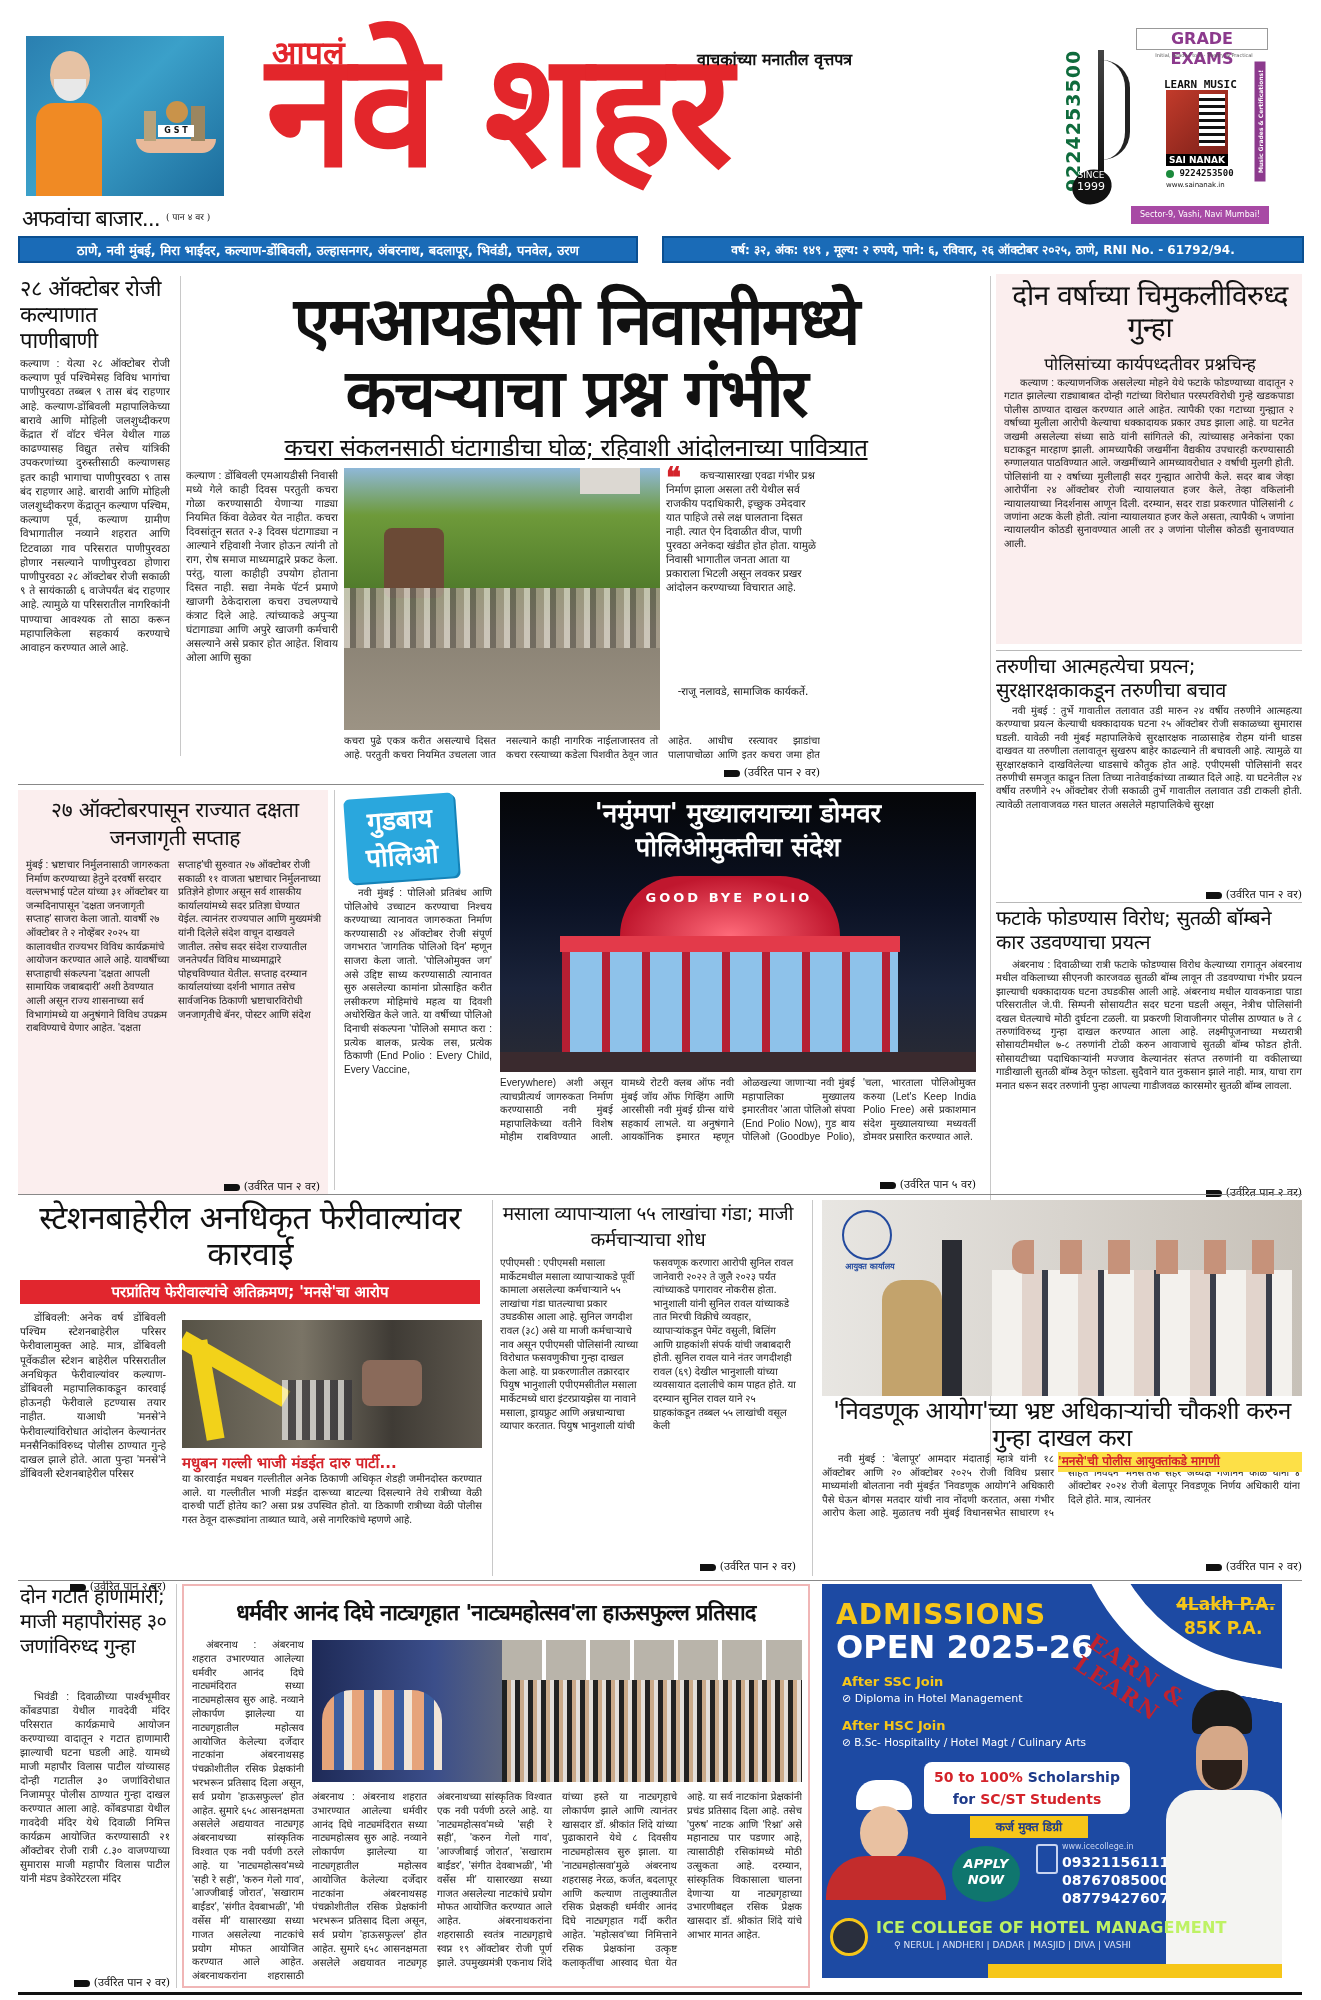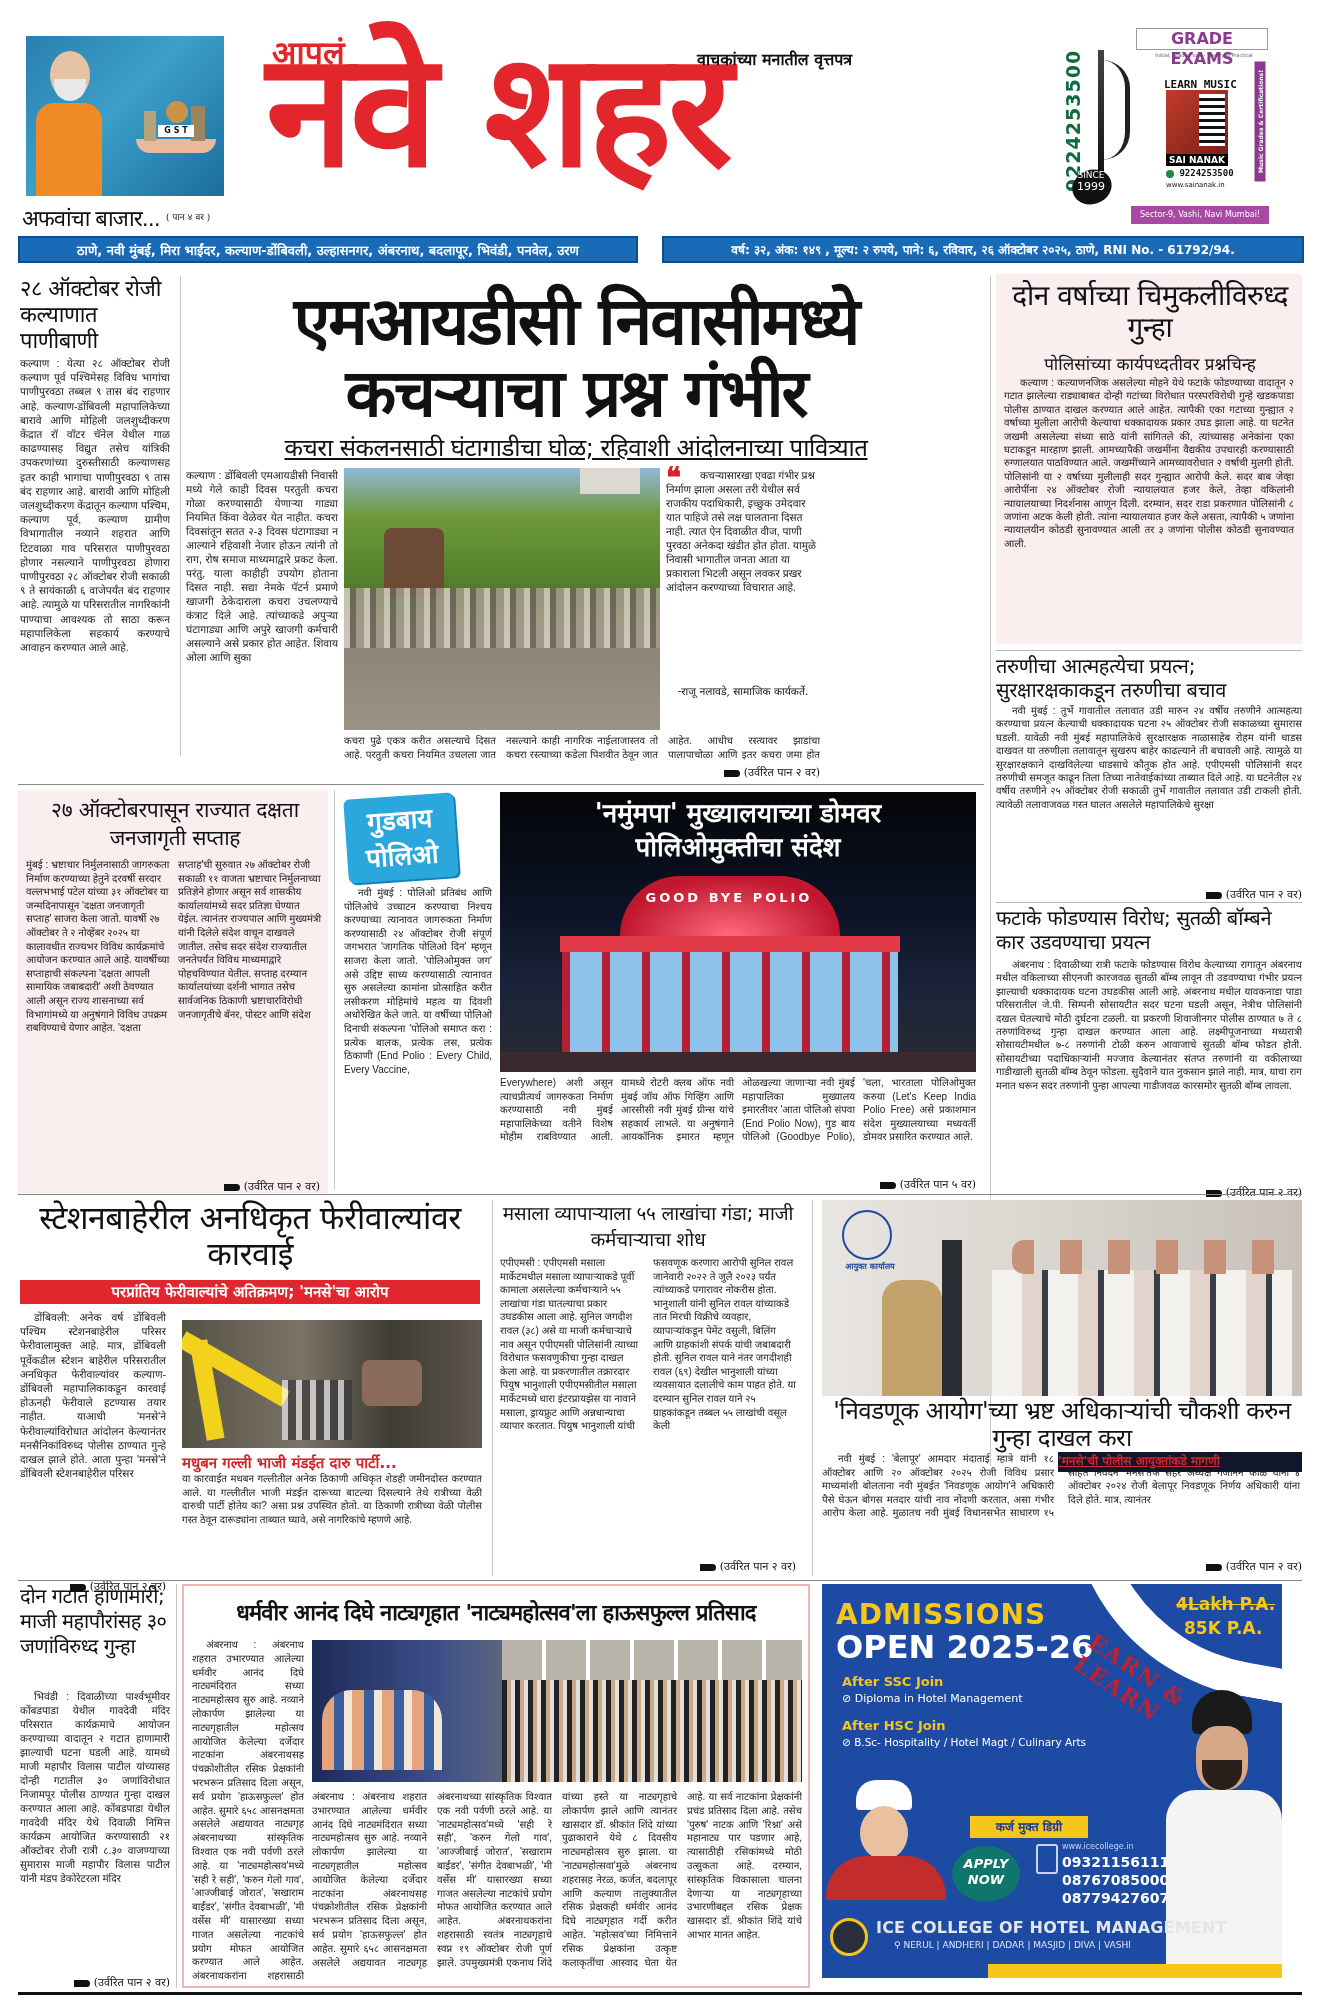--- a/index.html
+++ b/index.html
@@ -155,21 +155,21 @@
 <div class="photo" style="left:822px;top:1200px;width:480px;height:196px;background:linear-gradient(90deg,#e8e6e2 0%,#d8d4ce 50%,#c7c1b8 100%)">
   <div style="position:absolute;left:18px;top:60px;width:60px;font:bold 8px 'DejaVu Sans',sans-serif;color:#234a9e;text-align:center">आयुक्त कार्यालय</div>
   <div style="position:absolute;left:20px;top:10px;width:50px;height:50px;border:2px solid #234a9e;border-radius:50%"></div>
   <div style="position:absolute;left:60px;top:80px;width:60px;height:116px;background:#c3a36c;border-radius:20px 20px 0 0"></div>
   <div style="position:absolute;left:120px;top:40px;width:20px;height:156px;background:#2a2c33"></div>
   <div style="position:absolute;left:170px;top:70px;width:300px;height:126px;background:repeating-linear-gradient(90deg,#f3f1ed 0 30px,#e2d4cc 30px 50px,#3a3e4a 50px 56px)"></div>
   <div style="position:absolute;left:190px;top:40px;width:280px;height:34px;background:repeating-linear-gradient(90deg,#c6927a 0 22px,transparent 22px 48px);border-radius:12px"></div>
 </div>
 <div class="abs h-light center" style="left:822px;top:1398px;width:480px;font-size:24px;line-height:27px;letter-spacing:-0.5px">'निवडणूक आयोग'च्या भ्रष्ट अधिकाऱ्यांची चौकशी करुन गुन्हा दाखल करा</div>
 <div class="abs body-text" style="left:822px;top:1452px;width:478px;height:104px;overflow:hidden;font-size:10px;line-height:13.6px;column-count:2;column-gap:14px;text-indent:16px">नवी मुंबई : 'बेलापूर' आमदार मंदाताई म्हात्रे यांनी १८ ऑक्टोबर आणि २० ऑक्टोबर २०२५ रोजी विविध प्रसार माध्यमांशी बोलताना नवी मुंबईत 'निवडणूक आयोग'ने अधिकारी पैसे घेऊन बोगस मतदार यांची नाव नोंदणी करतात, असा गंभीर आरोप केला आहे. मुळातच नवी मुंबई विधानसभेत साधारण १५ हजार दुबार नावे आणि १८ हजार बोगस नावे असल्याचे पुराव्या सहित निवेदन 'मनसे'तर्फे सहर अध्यक्ष गजानन काळे यांनी ४ ऑक्टोबर २०२४ रोजी बेलापूर निवडणूक निर्णय अधिकारी यांना दिले होते. मात्र, त्यानंतर</div>
-<div class="abs h-sans" style="left:1058px;top:1452px;width:244px;height:20px;background:#0f172a;font-size:12px;color:#d4232a;text-decoration:underline">'मनसे'ची पोलीस आयुक्तांकडे मागणी</div>
+<div class="abs h-sans" style="left:1058px;top:1452px;width:244px;height:20px;background:#fde047;font-size:12px;color:#d4232a;text-decoration:underline">'मनसे'ची पोलीस आयुक्तांकडे मागणी</div>
 <div class="abs contd" style="left:1180px;top:1558px;width:122px"><span class="arr"></span><span>(उर्वरित पान २ वर)</span></div>
 
 <div class="hrule" style="left:18px;top:1580px;width:1284px;background:#888"></div>
 
 <div class="abs h-light" style="left:20px;top:1584px;width:150px;font-size:20px;line-height:25px;letter-spacing:-0.5px">दोन गटात हाणामारी; माजी महापौरांसह ३० जणांविरुध्द गुन्हा</div>
 <div class="abs body-text" style="left:20px;top:1690px;width:150px;height:280px;overflow:hidden;font-size:10.3px;line-height:14px;text-indent:14px">भिवंडी : दिवाळीच्या पार्श्वभूमीवर कोंबडपाडा येथील गावदेवी मंदिर परिसरात कार्यक्रमाचे आयोजन करण्याच्या वादातून २ गटात हाणामारी झाल्याची घटना घडली आहे. यामध्ये माजी महापौर विलास पाटील यांच्यासह दोन्ही गटातील ३० जणांविरोधात निजामपूर पोलीस ठाण्यात गुन्हा दाखल करण्यात आला आहे. कोंबडपाडा येथील गावदेवी मंदिर येथे दिवाळी निमित्त कार्यक्रम आयोजित करण्यासाठी २१ ऑक्टोबर रोजी रात्री ८.३० वाजण्याच्या सुमारास माजी महापौर विलास पाटील यांनी मंडप डेकोरेटरला मंदिर</div>
 <div class="abs contd" style="left:46px;top:1974px;width:124px"><span class="arr"></span><span>(उर्वरित पान २ वर)</span></div>
 <div class="vrule" style="left:176px;top:1584px;height:404px"></div>
 
 <div class="abs" style="left:182px;top:1584px;width:628px;height:404px;border:2px solid #f0b6b6"></div>
@@ -186,37 +186,41 @@
   <div style="position:absolute;left:14px;top:14px;font:bold 28px 'DejaVu Sans',sans-serif;color:#f6c619;letter-spacing:1px">ADMISSIONS</div>
   <div style="position:absolute;left:14px;top:44px;font:bold 32px 'DejaVu Sans',sans-serif;color:#fff">OPEN 2025-26</div>
   <div style="position:absolute;left:230px;top:-110px;width:260px;height:210px;border-radius:0 0 0 230px;border-left:34px solid #fff;border-bottom:34px solid #fff;transform:rotate(10deg)"></div>
   <div style="position:absolute;left:262px;top:40px;font:bold 22px 'DejaVu Serif',serif;color:#c0232f;transform:rotate(34deg);transform-origin:left;letter-spacing:2px">EARN &amp; LEARN</div>
   <div style="position:absolute;left:354px;top:10px;font:bold 17px 'DejaVu Sans',sans-serif;color:#f6c619;text-decoration:line-through">4Lakh P.A.</div>
   <div style="position:absolute;left:362px;top:34px;font:bold 17px 'DejaVu Sans',sans-serif;color:#f6c619">85K P.A.</div>
   <div style="position:absolute;left:20px;top:90px;font:bold 13px 'DejaVu Sans',sans-serif;color:#f6c619">After SSC Join</div>
   <div style="position:absolute;left:20px;top:108px;font:11px 'DejaVu Sans',sans-serif;color:#fff"><span>⊘ </span><span>Diploma in Hotel Management</span></div>
   <div style="position:absolute;left:20px;top:134px;font:bold 13px 'DejaVu Sans',sans-serif;color:#f6c619">After HSC Join</div>
   <div style="position:absolute;left:20px;top:152px;font:10.5px 'DejaVu Sans',sans-serif;color:#fff"><span>⊘ </span><span>B.Sc- Hospitality / Hotel Magt / Culinary Arts</span></div>
+  <div style="position:absolute;left:102px;top:178px;width:206px;height:52px;background:#fff;border-radius:8px;text-align:center;font:bold 14px 'DejaVu Sans',sans-serif;line-height:22px;padding-top:4px">
+    <span style="color:#d4232a">50 to 100%</span> <span style="color:#1d3a8a">Scholarship</span><br>
+    <span style="color:#1d3a8a">for</span> <span style="color:#d4232a">SC/ST Students</span>
+  </div>
   <div style="position:absolute;left:148px;top:232px;width:118px;height:22px;background:#f6c619;text-align:center;font:bold 12px 'DejaVu Sans',sans-serif;line-height:22px;color:#1d3a8a">कर्ज मुक्त डिग्री</div>
   <div style="position:absolute;left:4px;top:196px;width:120px;height:120px">
     <div style="position:absolute;left:30px;top:0;width:56px;height:30px;background:#fff;border-radius:20px 20px 4px 4px"></div>
     <div style="position:absolute;left:34px;top:26px;width:48px;height:54px;border-radius:50%;background:#e9c1a1"></div>
     <div style="position:absolute;left:0;top:76px;width:120px;height:44px;background:#c32c2c;border-radius:40px 40px 0 0"></div>
   </div>
   <div style="position:absolute;left:130px;top:262px;width:68px;height:56px;background:#0f766e;border-radius:50%;color:#fff;font:bold italic 13px 'DejaVu Sans',sans-serif;text-align:center;padding:10px 6px;line-height:16px">APPLY NOW</div>
   <div style="position:absolute;left:214px;top:260px;width:22px;height:30px;border:2px solid #c8d4f0;border-radius:3px"></div>
   <div style="position:absolute;left:240px;top:258px;font:8px 'DejaVu Sans',sans-serif;color:#c8d4f0">www.icecollege.in</div>
   <div style="position:absolute;left:240px;top:270px;font:bold 14px 'DejaVu Sans',sans-serif;color:#fff">09321156111</div>
   <div style="position:absolute;left:240px;top:288px;font:bold 14px 'DejaVu Sans',sans-serif;color:#fff">08767085000</div>
   <div style="position:absolute;left:240px;top:306px;font:bold 14px 'DejaVu Sans',sans-serif;color:#fff">08779427607</div>
   <div style="position:absolute;left:344px;top:106px;width:116px;height:288px">
     <div style="position:absolute;left:26px;top:0;width:60px;height:44px;background:#1a1a1a;border-radius:30px 30px 6px 6px"></div>
     <div style="position:absolute;left:30px;top:36px;width:52px;height:64px;border-radius:40%;background:#d6a888"></div>
     <div style="position:absolute;left:36px;top:70px;width:40px;height:30px;background:#2a1f1a;border-radius:0 0 20px 20px"></div>
     <div style="position:absolute;left:0;top:100px;width:116px;height:188px;background:#f4f4f2;border-radius:30px 30px 0 0"></div>
   </div>
   <div style="position:absolute;left:8px;top:334px;width:38px;height:38px;border-radius:50%;background:#2a2f3d;border:3px solid #f6c619"></div>
-  <div style="position:absolute;left:54px;top:334px;font:bold 16px 'DejaVu Sans',sans-serif;color:#e5e5e5;letter-spacing:0.2px">ICE COLLEGE OF HOTEL MANAGEMENT</div>
+  <div style="position:absolute;left:54px;top:334px;font:bold 16px 'DejaVu Sans',sans-serif;color:#bef264;letter-spacing:0.2px">ICE COLLEGE OF HOTEL MANAGEMENT</div>
   <div style="position:absolute;left:72px;top:356px;font:9px 'DejaVu Sans',sans-serif;color:#dfe6f6"><span>⚲ </span><span>NERUL | ANDHERI | DADAR | MASJID | DIVA | VASHI</span></div>
   <div style="position:absolute;left:166px;top:380px;width:294px;height:14px;background:#f6c619"></div>
 </div>
 
 <div class="abs" style="left:18px;top:1992px;width:1284px;height:3px;background:#111"></div>
 
 </body></html>

